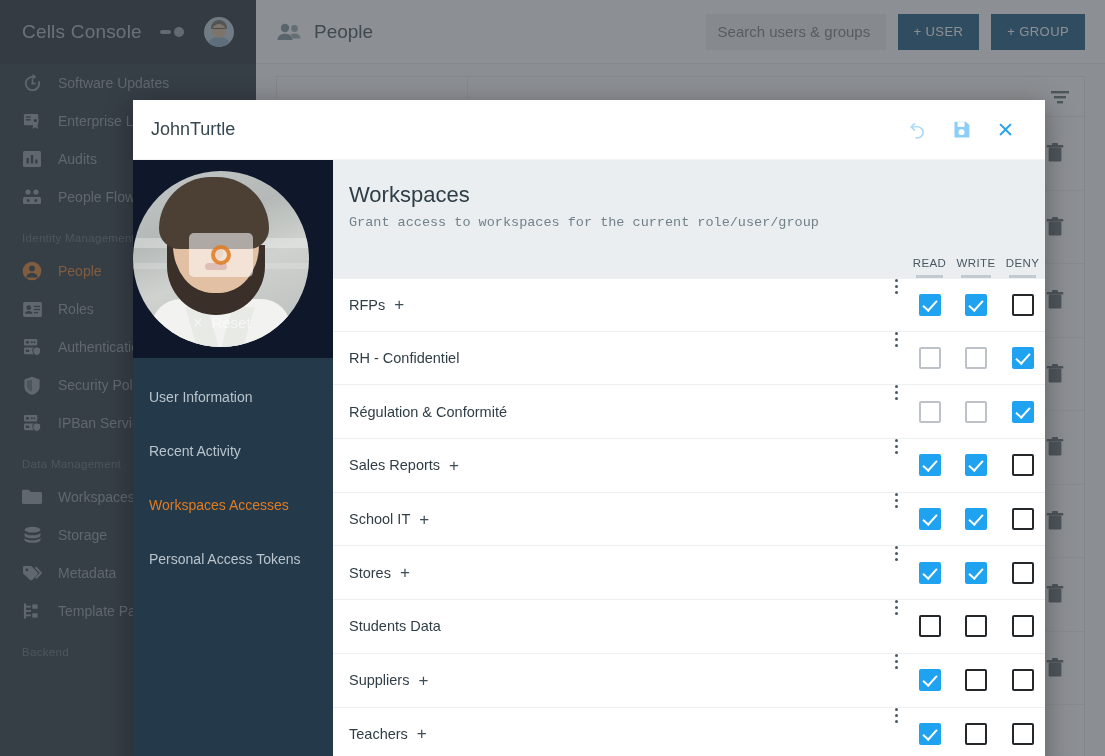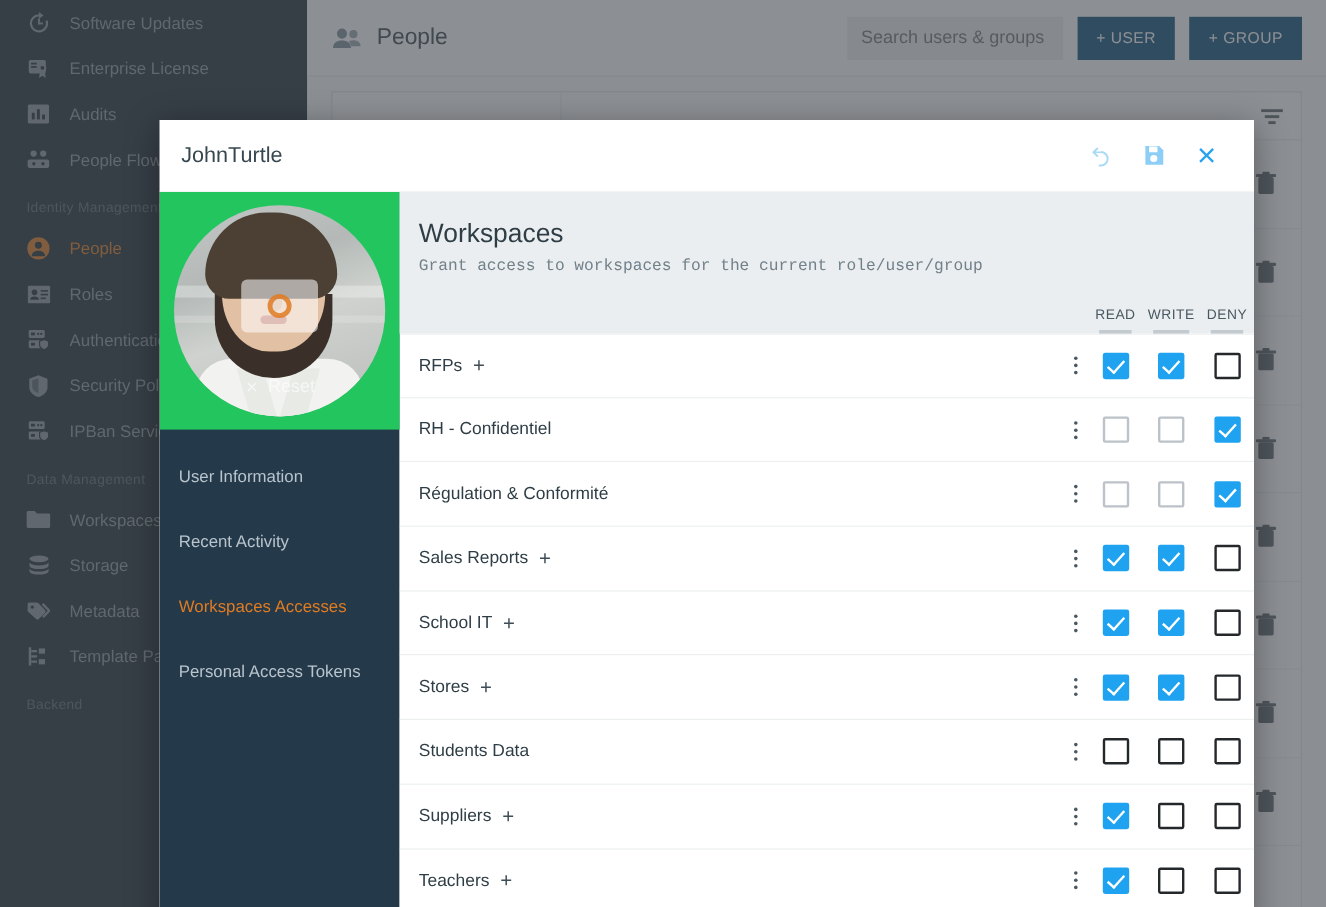--- a/index.html
+++ b/index.html
@@ -88,22 +88,22 @@
     padding:0 18px 0 18px; border-bottom:1px solid #f2f4f5;
   }
   #modal-title{ font-size:18px; color:#37474f; flex:1; }
   .mh-btn{ width:44px;height:44px; display:flex;align-items:center;justify-content:center; cursor:pointer;}
   #modal-body{ flex:1; display:flex; min-height:0; }
 
   #modal-side{
     width:200px; flex:0 0 auto; background:#243a4b; display:flex; flex-direction:column;
   }
   #avatar-wrap{
-    height:198px; flex:0 0 auto; background:#22c55e;
-    display:flex; align-items:center; justify-content:center; position:relative;
+    height:198px; flex:0 0 auto; background:#0f172a;
+    display:flex; align-items:center; justify-content:flex-start; position:relative;
   }
   #avatar{
     width:176px;height:176px;border-radius:50%; overflow:hidden; position:relative;
     background:linear-gradient(160deg,#c3c7c6 0%,#b4b9b7 32%,#cfd2cf 55%,#b9bdbb 100%);
   }
   #avatar .bg-strip{position:absolute;left:0;top:38%;width:100%;height:10px;background:rgba(255,255,255,.30);}
   #avatar .bg-strip2{position:absolute;left:0;top:52%;width:100%;height:6px;background:rgba(255,255,255,.18);}
   #avatar .hair{position:absolute;left:26px;top:6px;width:110px;height:72px;border-radius:56px 56px 22px 22px;background:#4c4035;}
   #avatar .face{position:absolute;left:40px;top:26px;width:86px;height:96px;border-radius:43px/52px;background:#e2c0a4;}
   #avatar .beard{position:absolute;left:34px;top:74px;width:98px;height:70px;border-radius:0 0 49px 49px;background:#3a3029;}
@@ -137,21 +137,21 @@
   #ws-title{ font-size:22px; color:#2f3e46; }
   #ws-sub{ font-size:13.5px; color:#72808a; margin-top:7px;font-family:Liberation Mono, monospace;}
   #col-headers{
     position:absolute; right:0; bottom:0; display:flex;align-items:center;
   }
   .col-h{ width:45px; text-align:center; font-size:11.5px; color:#4a5862; letter-spacing:.4px; position:relative; padding-bottom:9px;}
   .col-h::after{ content:""; position:absolute; left:9px; right:9px; bottom:0; height:3px; background:#c3cad0;}
   .col-h.wide{ width:48px; }
   #rows{ flex:1; overflow:hidden; }
   .ws-row{
-    height:53.7px; display:flex; align-items:center;
+    height:53.7px; display:flex; 
     border-bottom:1px solid #edf0f1; padding-left:16px;
   }
   .ws-row:first-child{ border-top:1px solid #edf0f1; }
   .ws-name{ font-size:14.5px; color:#2f3e46; flex:1; display:flex; align-items:center; gap:9px;}
   .ws-plus{ color:#3f4d56; font-size:17px; line-height:1; cursor:pointer; }
   .dots{ width:22px; display:flex; flex-direction:column; align-items:center; gap:3px; cursor:pointer; flex:0 0 auto;}
   .dots i{ width:3px;height:3px;border-radius:50%;background:#4a5862; display:block;}
   .cbcell{ width:45px; display:flex; align-items:center; justify-content:center; flex:0 0 auto;}
   .cbcell.wide{ width:48px; }
   .cb{ width:22px;height:22px; border-radius:2px; cursor:pointer; position:relative; }
@@ -162,20 +162,33 @@
     content:""; position:absolute; left:7px; top:3px; width:6px; height:12px;
     border:solid #fff; border-width:0 2.6px 2.6px 0; transform:rotate(42deg);
   }
 </style>
 </head>
 <body>
 
 <div id="app-root">
 
   <div id="main-sidebar">
+    <div id="sidebar-brandbar">
+      <div id="brand-title">Cells Console</div>
+      <div class="collapse-icon">
+        <span class="bar"></span>
+          <span class="dot"></span>
+      </div>
+      <div id="header-avatar">
+        <span class="f-body"></span>
+          <span class="f-hair"></span>
+          <span class="f-face"></span>
+          <span class="f-gl"></span>
+      </div>
+    </div>
     <div id="nav-list">
         <div class="nav-item">
           <span class="nav-ico">
             <svg width="19" height="19" viewBox="0 0 20 20">
               <path d="M10 2a8 8 0 1 0 7.5 5.3l-1.8.7A6.1 6.1 0 1 1 10 3.9z" fill="currentColor"></path>
               <path d="M10 2.2V0l4 3-4 3z" fill="currentColor"></path>
               <rect x="9.1" y="5.6" width="1.7" height="5.2" fill="currentColor"></rect>
               <rect x="9.1" y="9.2" width="4.3" height="1.7" fill="currentColor"></rect>
             </svg>
           </span>

